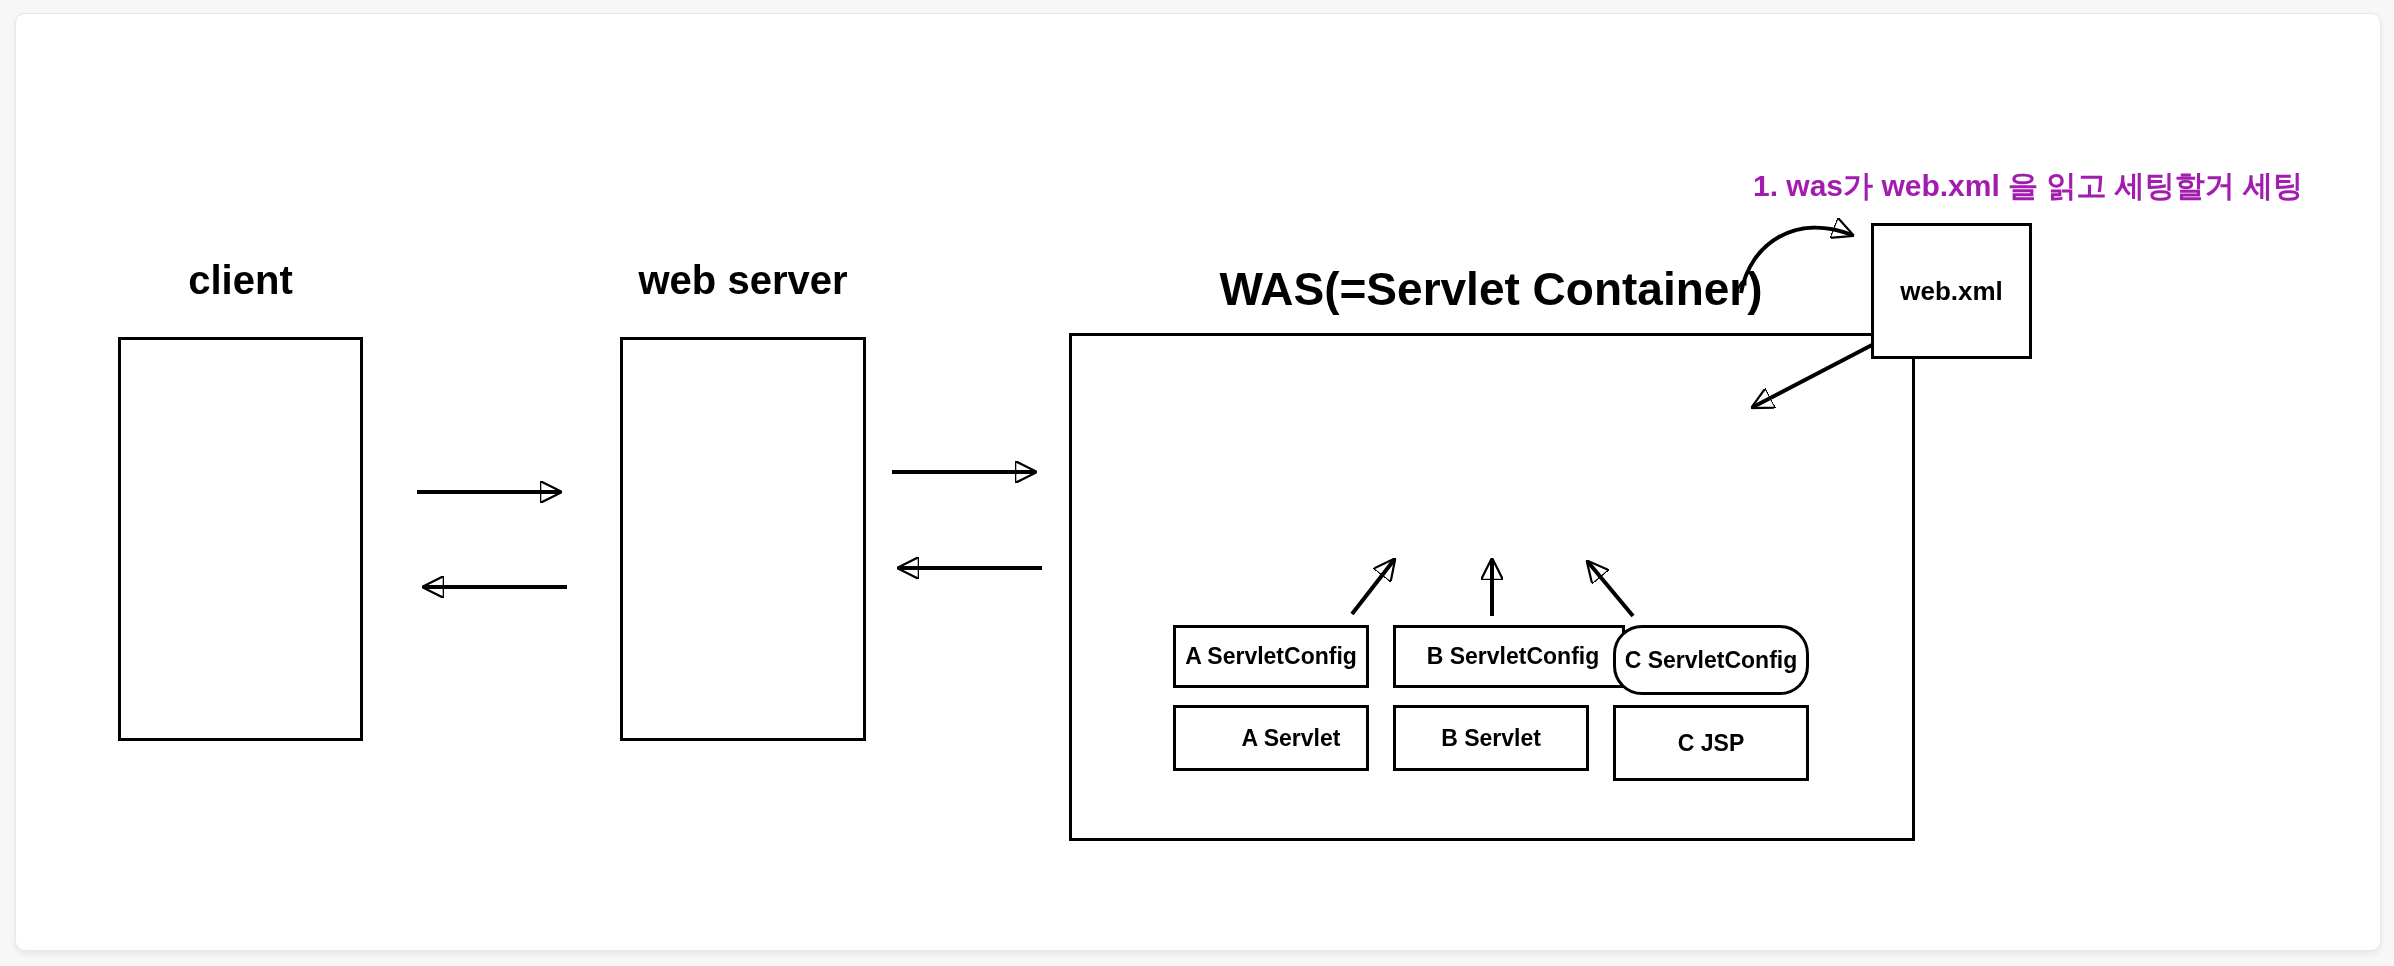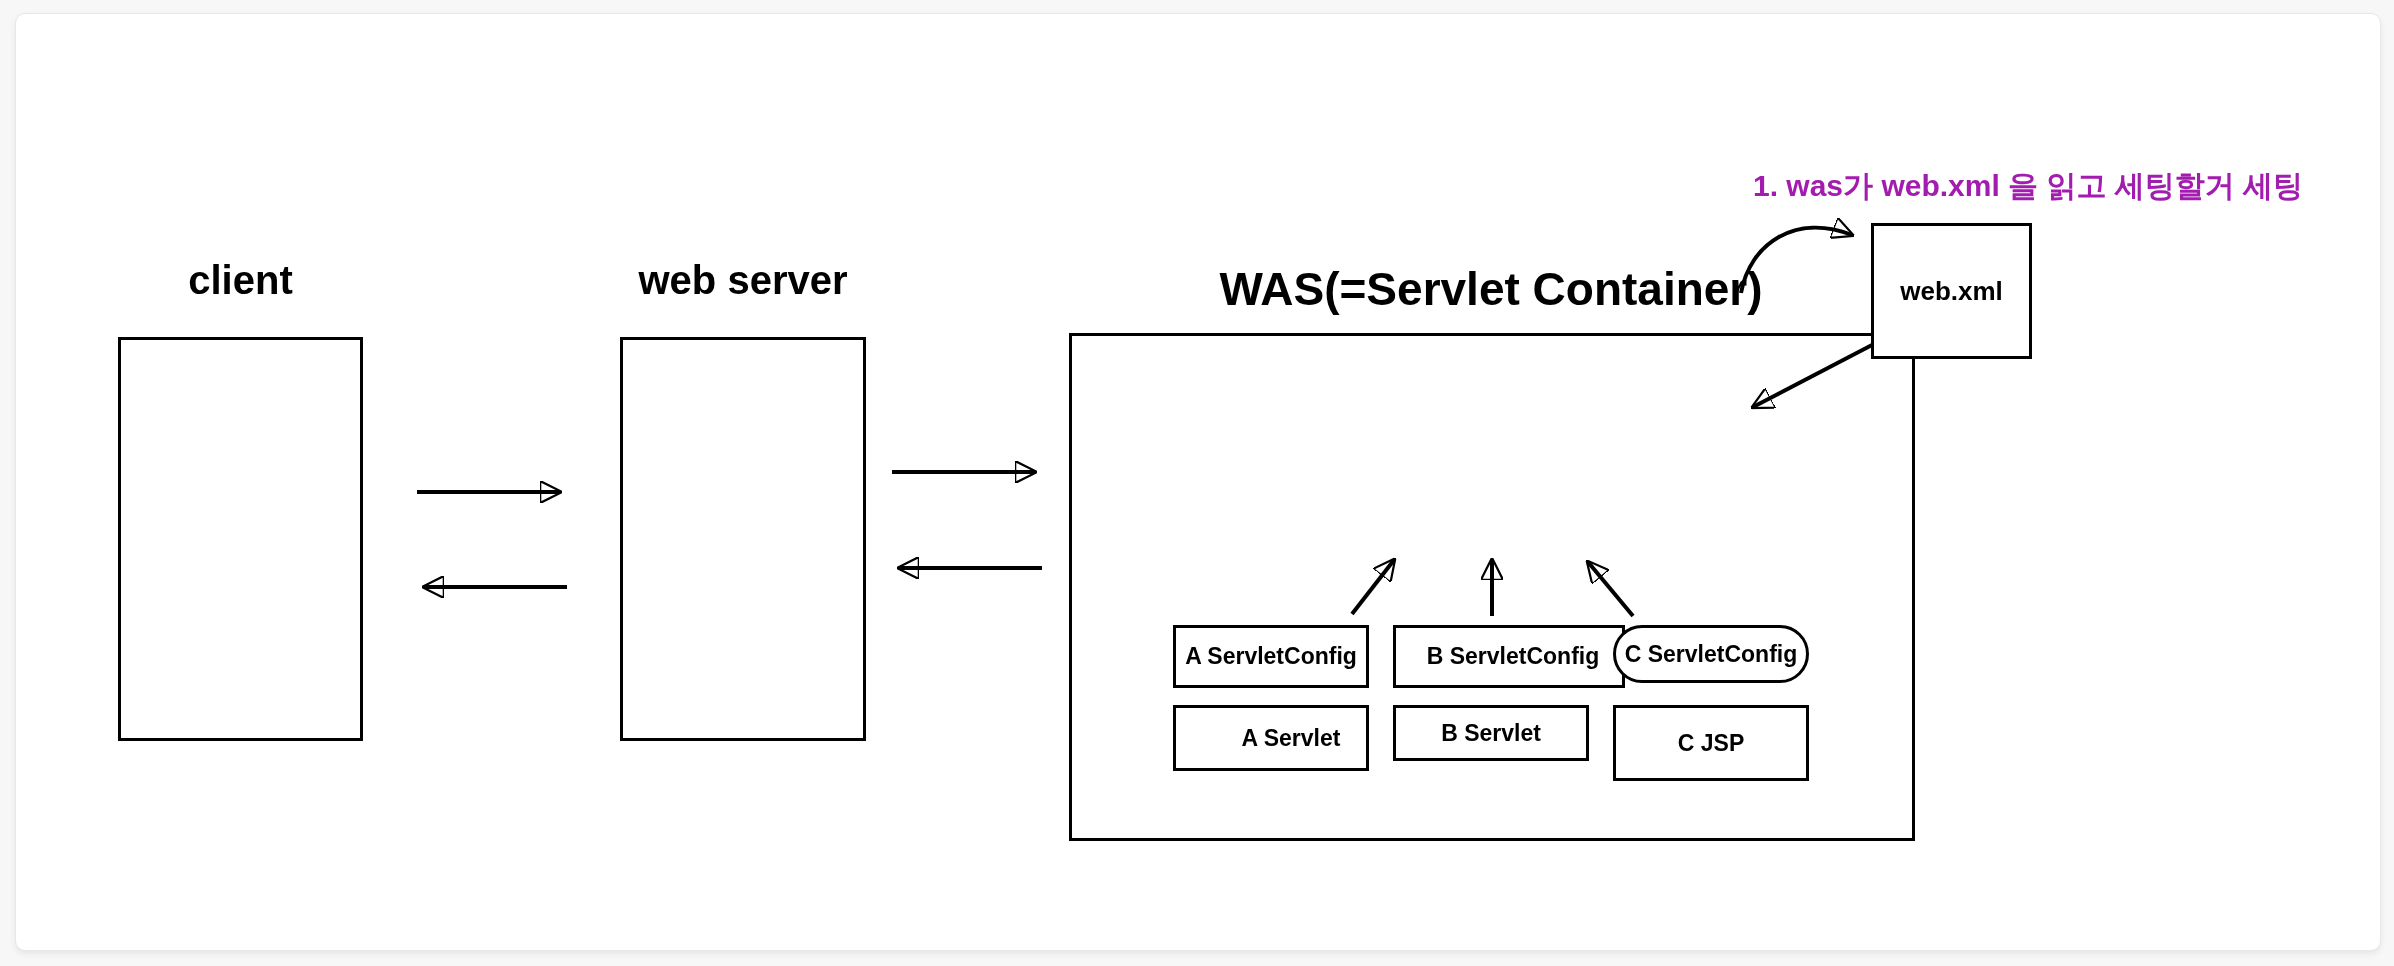--- a/index.html
+++ b/index.html
@@ -90,28 +90,28 @@
     <span>web.xml</span>
   </div>
 
 
   <div class="node labelled small-box-label" style="left: 1173px; top: 625px; width: 196px; height: 63px;">
     <span>A ServletConfig</span>
   </div>
   <div class="node labelled small-box-label" style="left: 1393px; top: 625px; width: 232px; height: 63px; padding-left: 8px;">
     <span>B ServletConfig</span>
   </div>
-  <div class="node labelled small-box-label" style="left: 1613px; top: 625px; width: 196px; height: 58px; border-radius: 29px;">
+  <div class="node labelled small-box-label" style="left: 1613px; top: 625px; width: 196px; height: 70px; border-radius: 29px;">
     <span>C ServletConfig</span>
   </div>
 
   <div class="node labelled small-box-label" style="left: 1173px; top: 705px; width: 196px; height: 66px; padding-left: 40px;">
     <span>A Servlet</span>
   </div>
-  <div class="node labelled small-box-label" style="left: 1393px; top: 705px; width: 196px; height: 56px;">
+  <div class="node labelled small-box-label" style="left: 1393px; top: 705px; width: 196px; height: 66px;">
     <span>B Servlet</span>
   </div>
   <div class="node labelled small-box-label" style="left: 1613px; top: 705px; width: 196px; height: 76px;">
     <span>C JSP</span>
   </div>
 
   <svg id="svg-arrows" viewBox="0 0 2394 966" xmlns="http://www.w3.org/2000/svg">
     <defs>
       <marker id="ah" viewBox="0 0 10 10" refX="9" refY="5" markerWidth="5.5" markerHeight="5.5" orient="auto-start-reverse">
         <path d="M 0 0 L 10 5 L 0 10 z" fill="#000000" stroke="none"></path>

